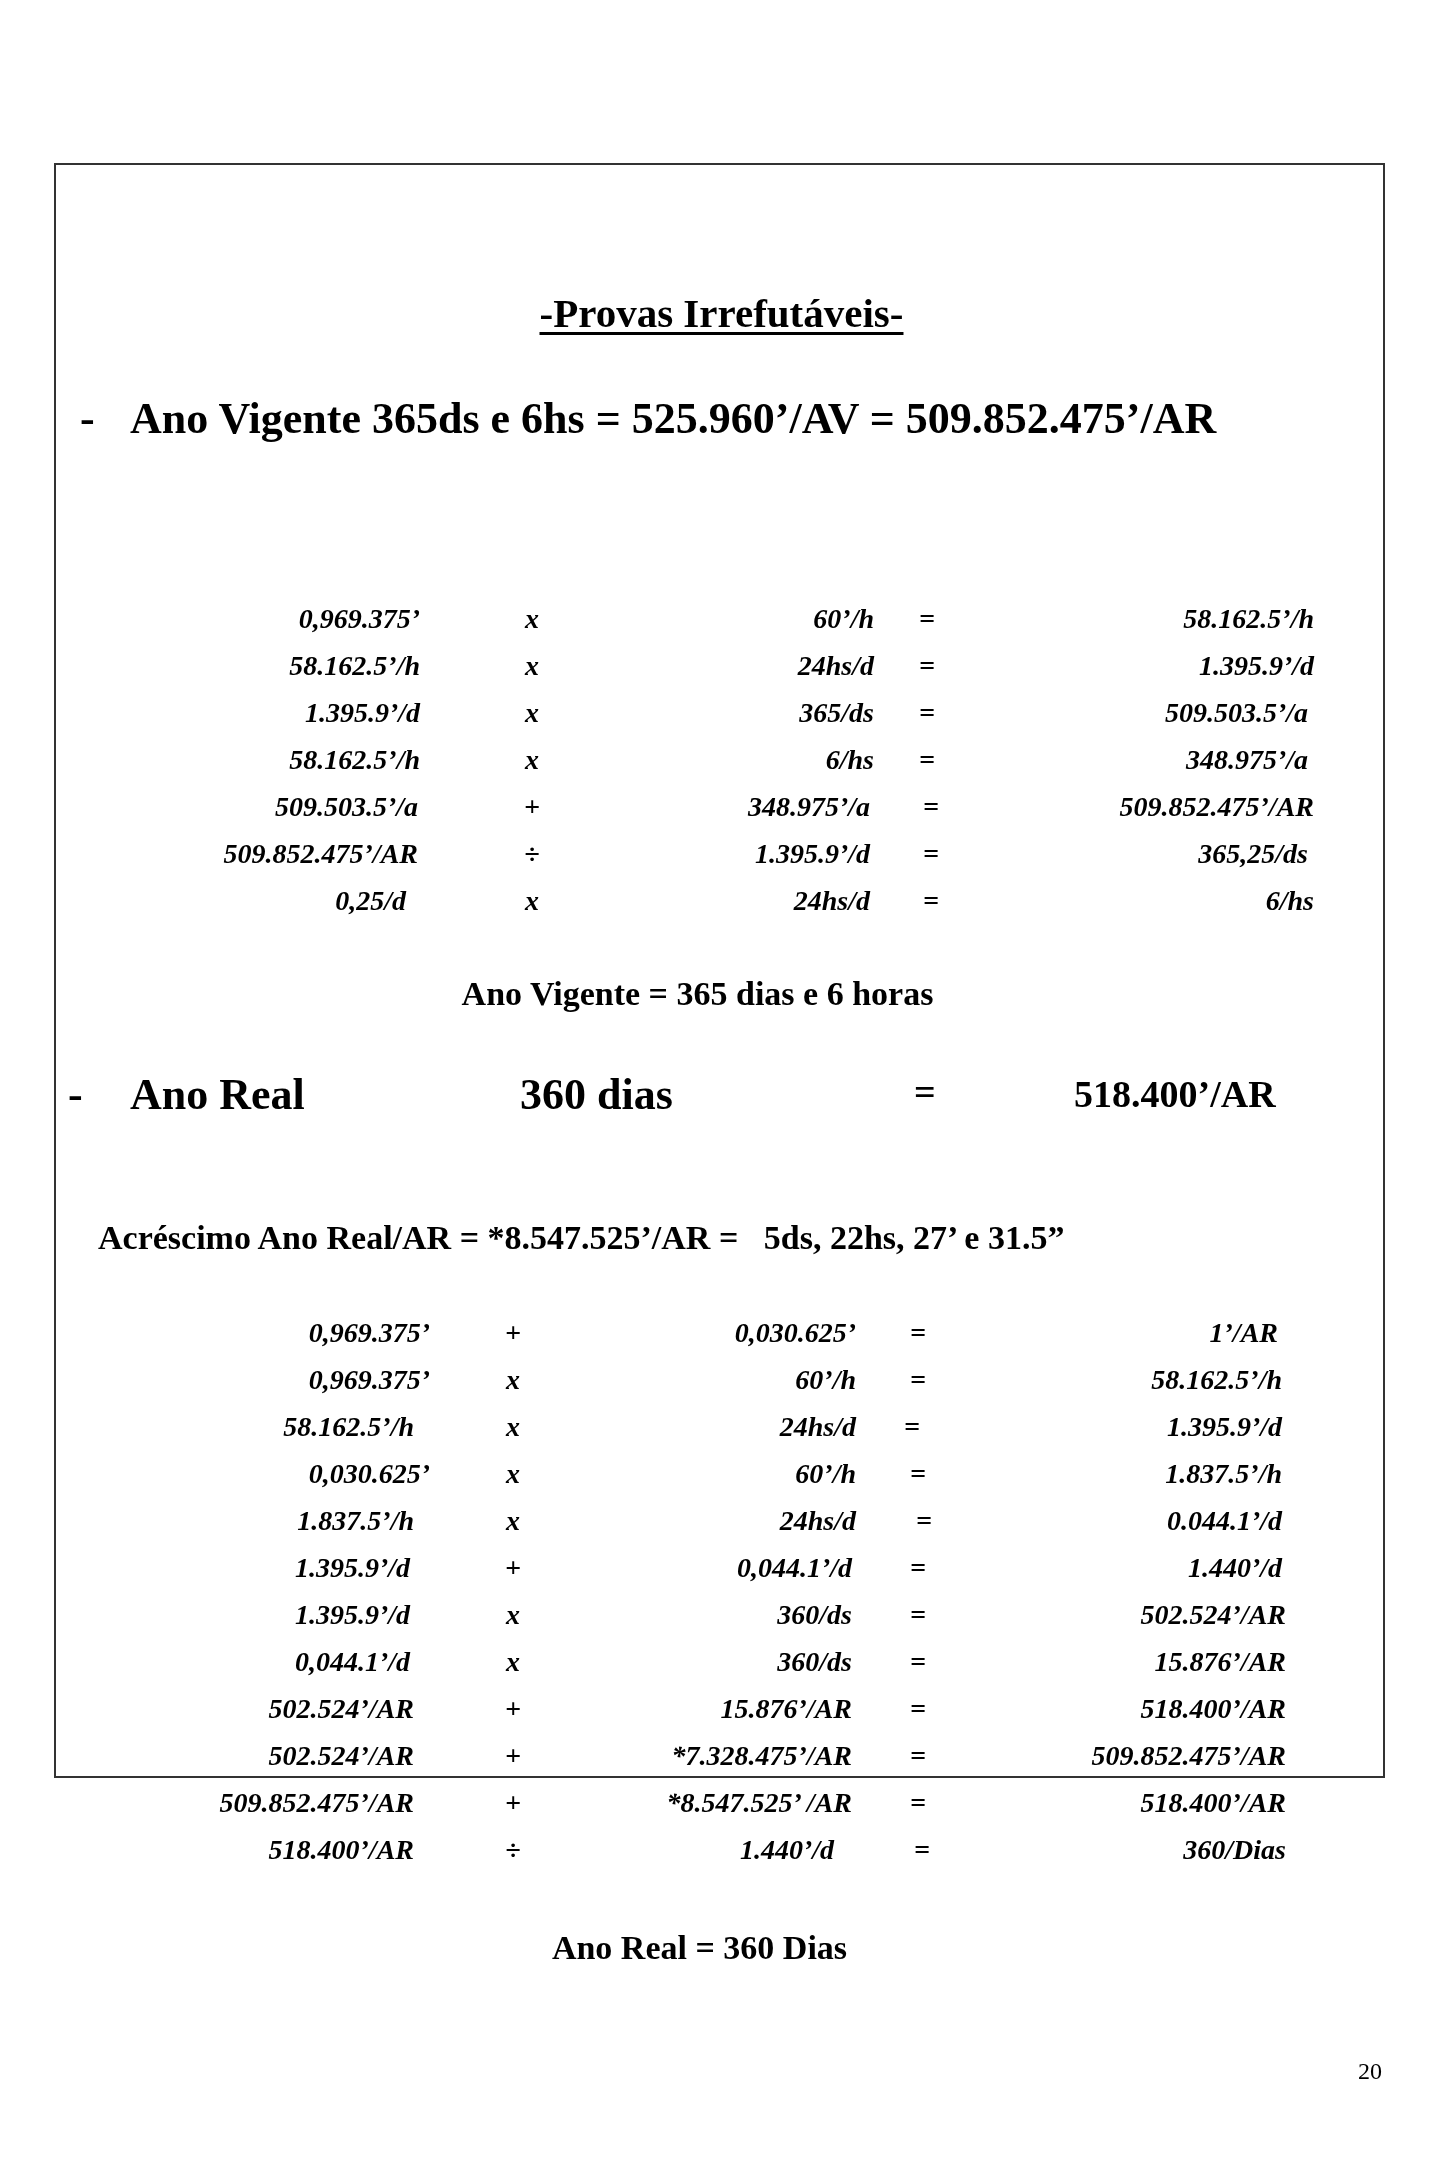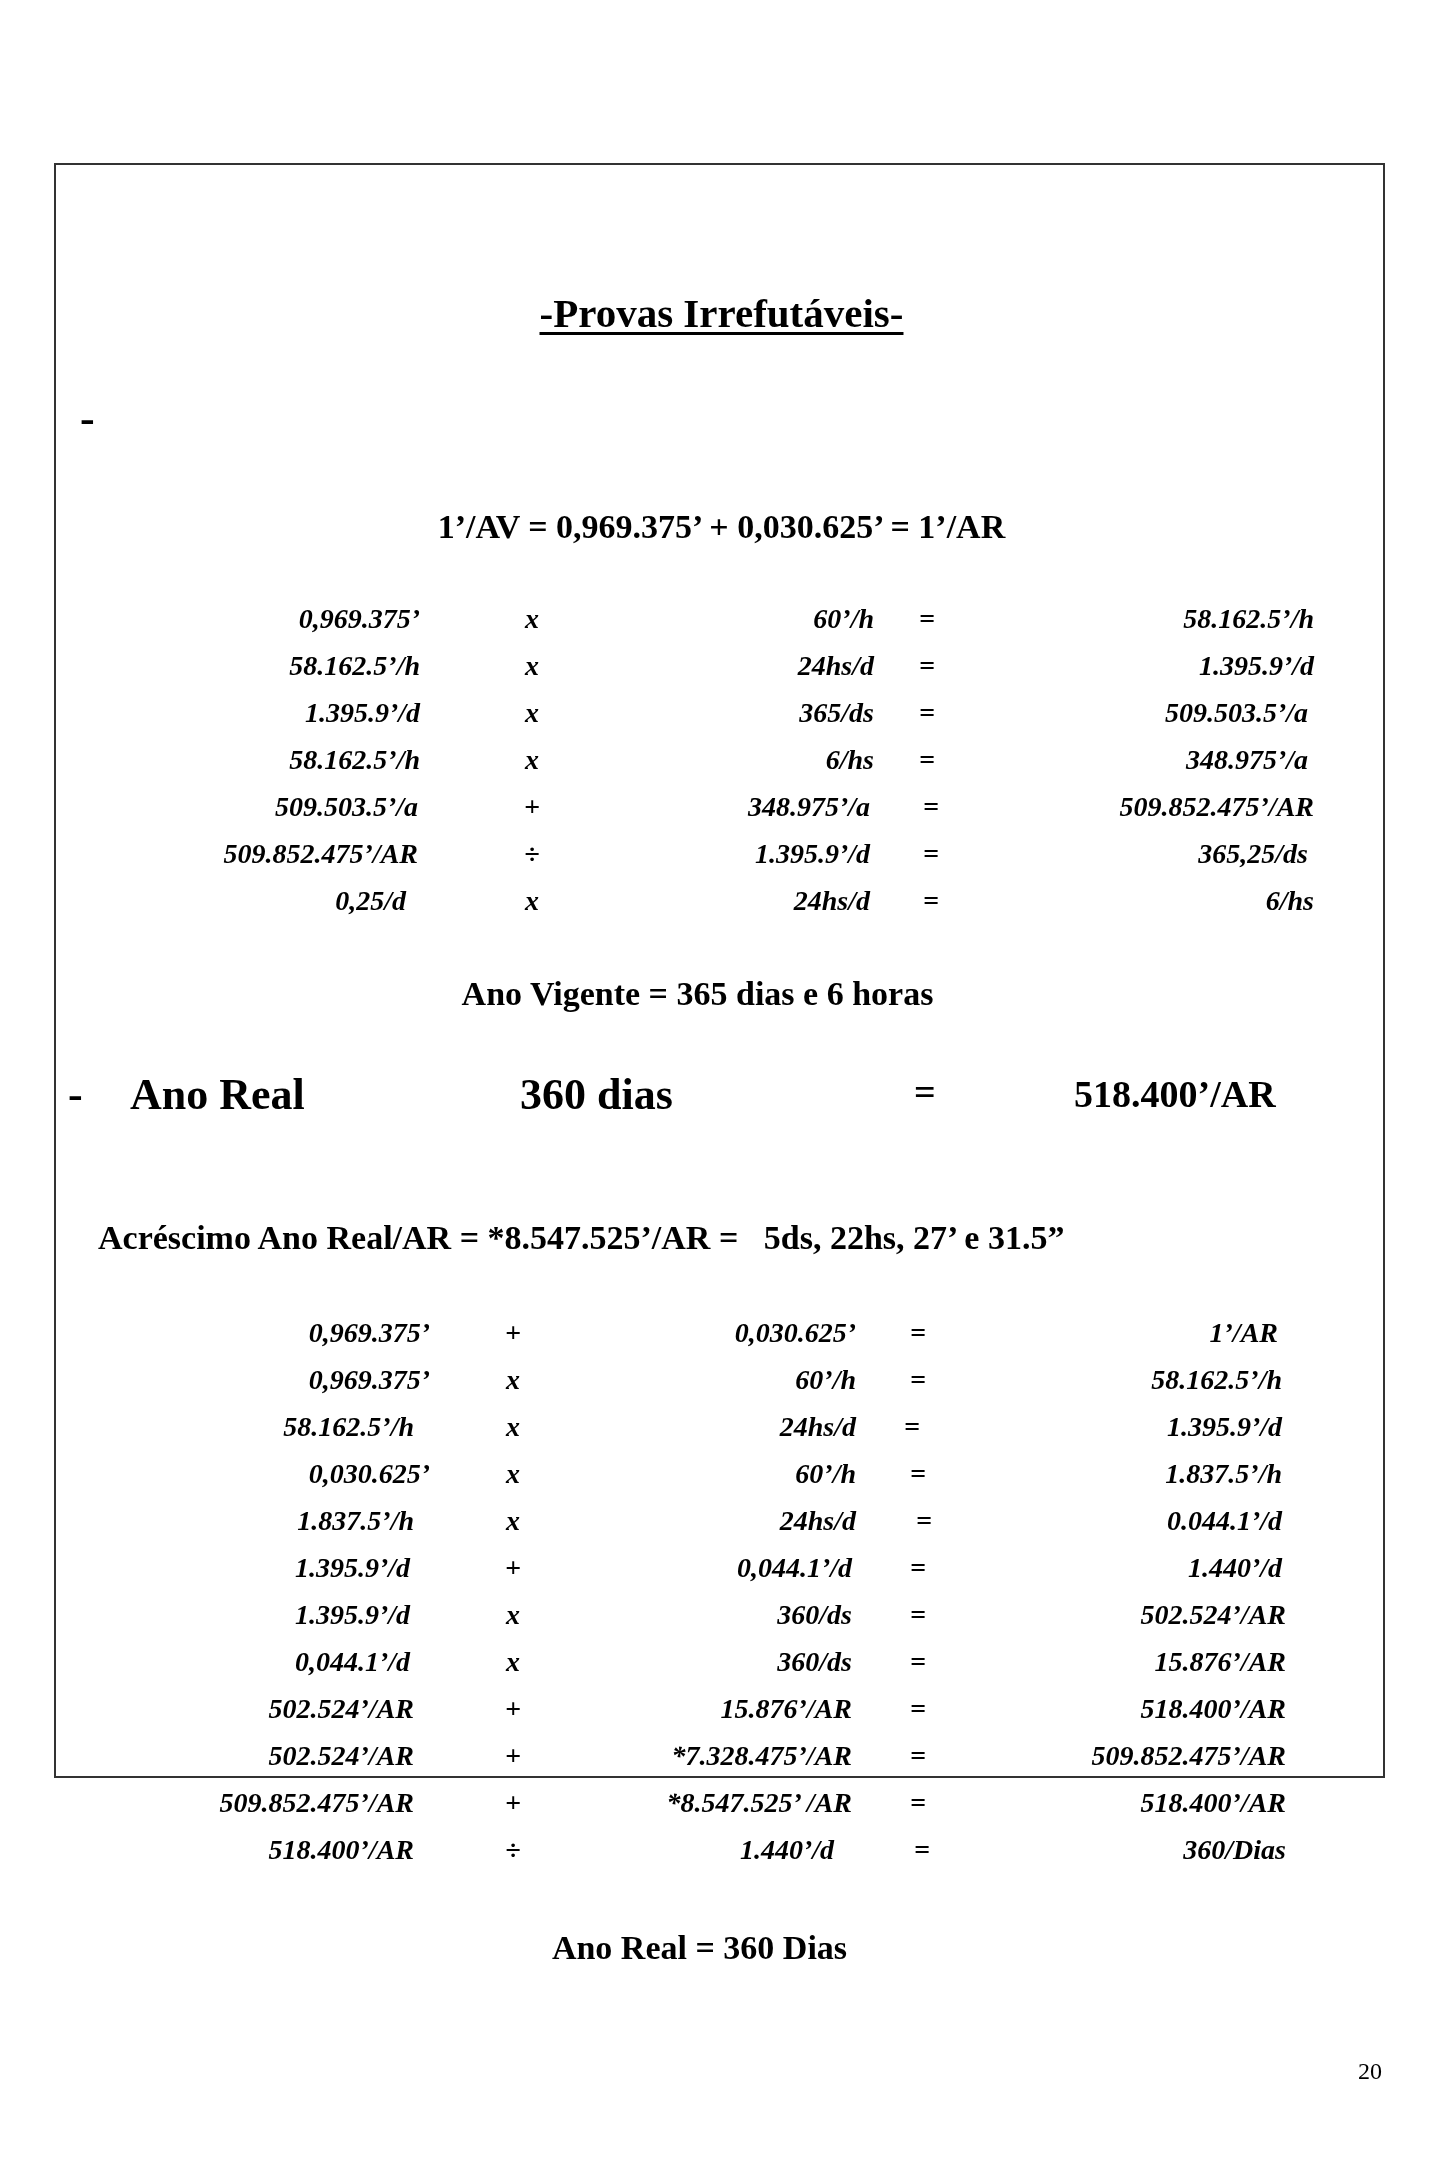--- a/index.html
+++ b/index.html
@@ -35,22 +35,22 @@
              font-family: "Liberation Serif", serif; font-weight: normal; margin-top: 40px; }
 </style>
 </head>
 <body>
 
 <div class="frame">
 
   <div class="t title"><span>-Provas Irrefutáveis-</span></div>
 
   <div class="t h1" style="left:24px; top:232px;">-</div>
-
-  <div class="t center" style="top:345px;">1’/AV = 0,969.375’ + 0,030.625’ = 1’/AR</div>
+  <div class="t h1" style="left:74px; top:232px;">Ano Vigente 365ds e 6hs = 525.960’/AV = 509.852.475’/AR</div>
+
 
   <div class="tbl1">
     <div class="row" style="top:440px;">
       <span class="c1">0,969.375’</span>
       <span class="op">x</span>
       <span class="c3">60’/h</span>
       <span class="eq">=</span>
       <span class="c5">58.162.5’/h</span>
     </div>
     <div class="row" style="top:487px;">

